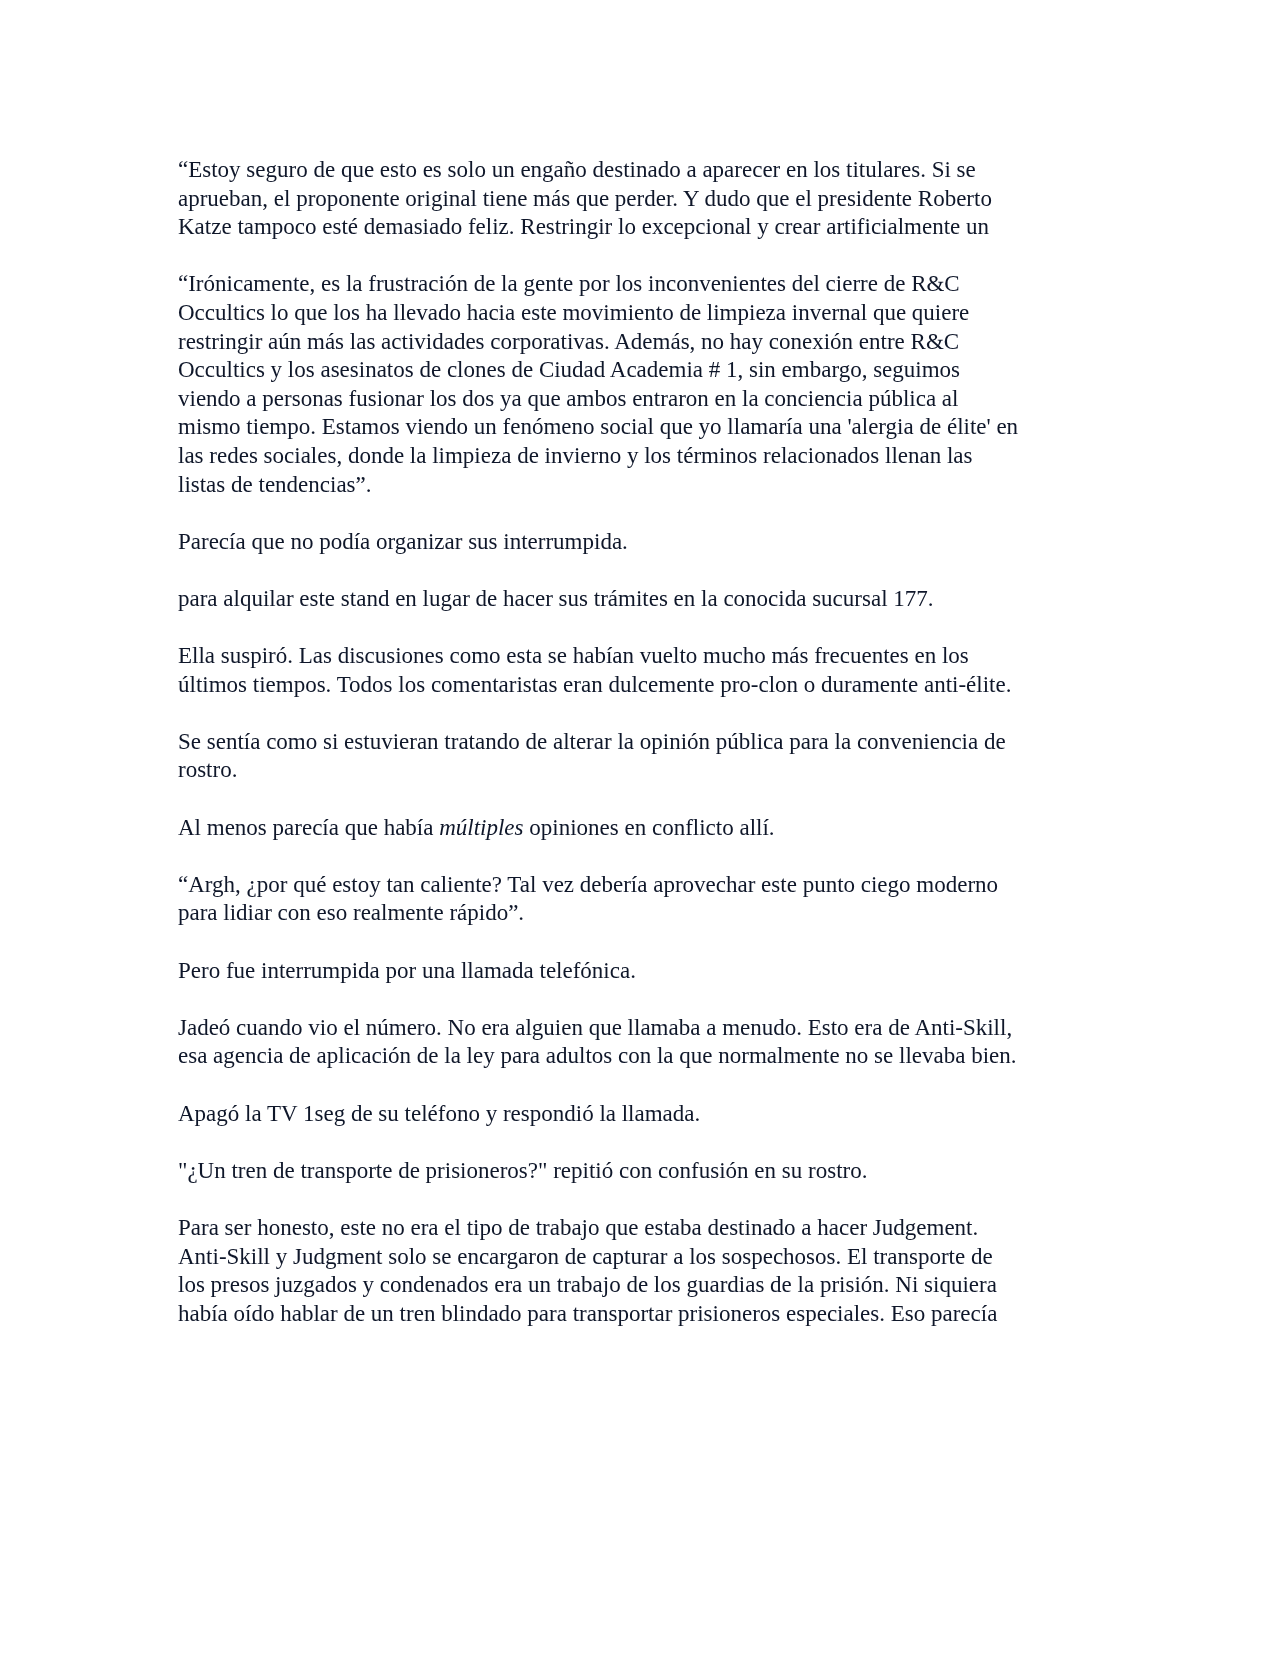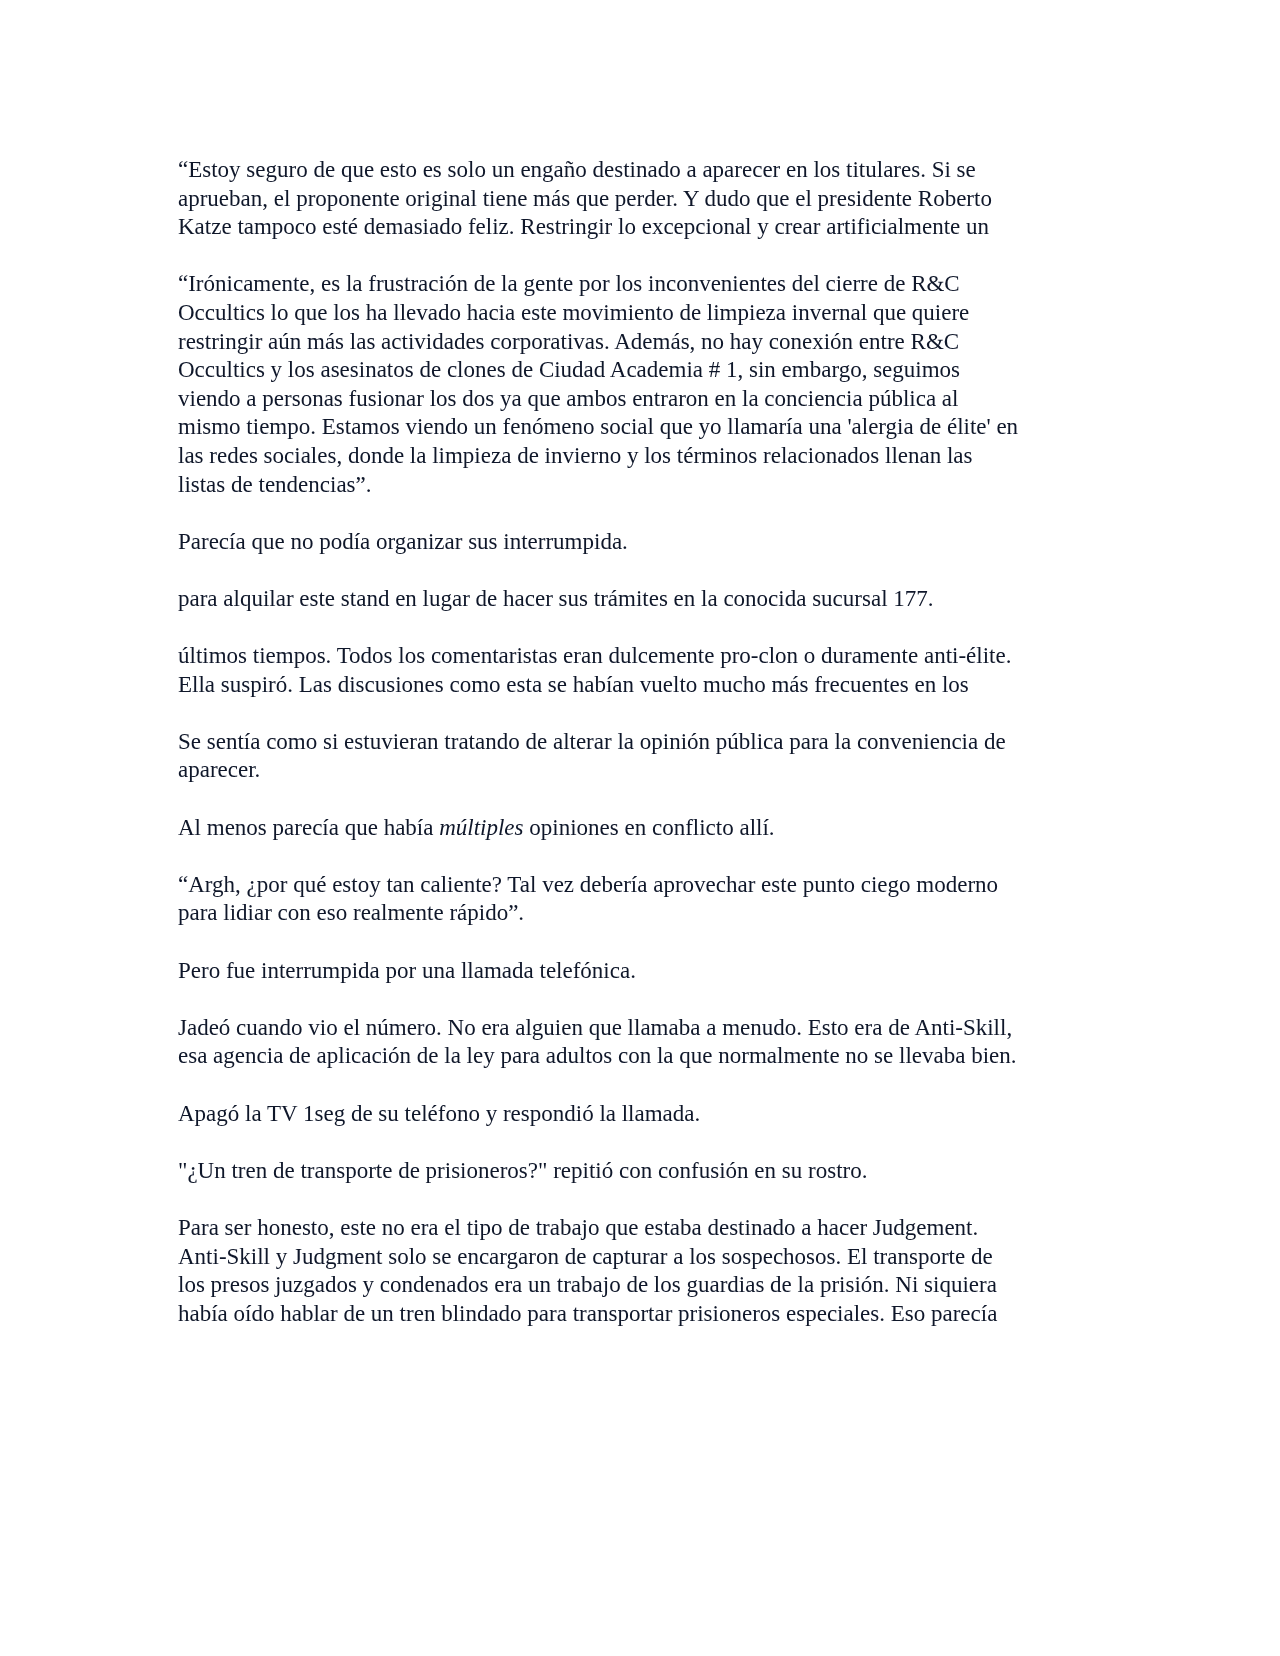--- a/index.html
+++ b/index.html
@@ -42,27 +42,27 @@
 
     <p class="para">
       <span class="line">Parecía que no podía organizar sus interrumpida.</span>
     </p>
 
     <p class="para">
       <span class="line">para alquilar este stand en lugar de hacer sus trámites en la conocida sucursal 177.</span>
     </p>
 
     <p class="para">
+      <span class="line">Ella suspiró. Las discusiones como esta se habían vuelto mucho más frecuentes en los</span>
       <span class="line">últimos tiempos. Todos los comentaristas eran dulcemente pro-clon o duramente anti-élite.</span>
-      <span class="line">Ella suspiró. Las discusiones como esta se habían vuelto mucho más frecuentes en los</span>
     </p>
 
     <p class="para">
       <span class="line">Se sentía como si estuvieran tratando de alterar la opinión pública para la conveniencia de</span>
-      <span class="line">aparecer.</span>
+      <span class="line">rostro.</span>
     </p>
 
     <p class="para">
       <span class="line"><span>Al menos parecía que había </span><span class="em">múltiples</span><span> opiniones en conflicto allí.</span></span>
     </p>
 
 
     <p class="para">
       <span class="line">“Argh, ¿por qué estoy tan caliente? Tal vez debería aprovechar este punto ciego moderno</span>
       <span class="line">para lidiar con eso realmente rápido”.</span>

